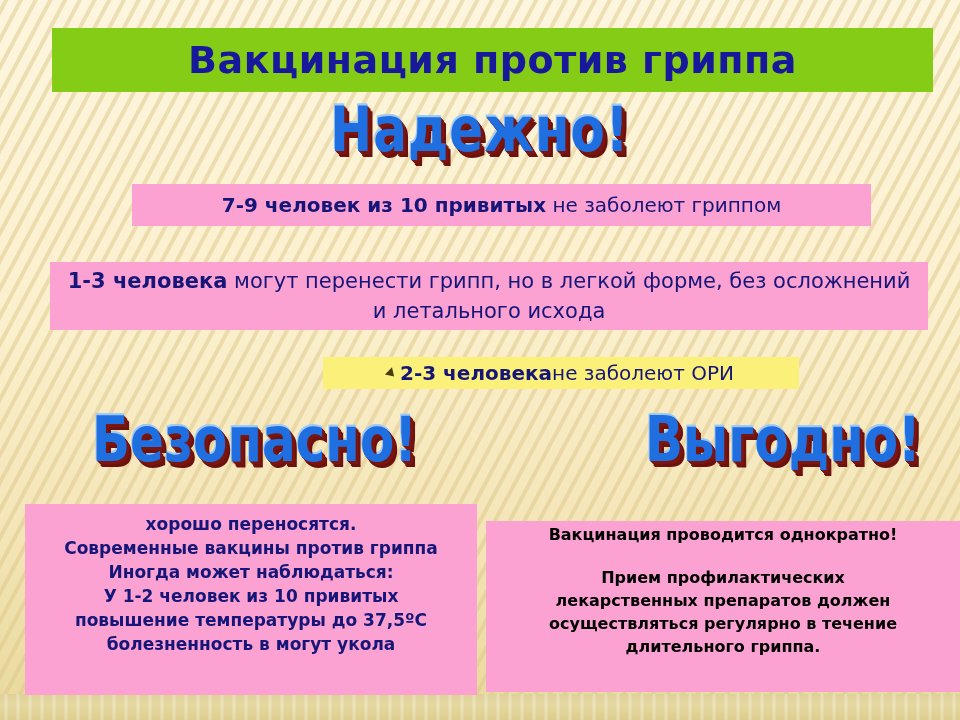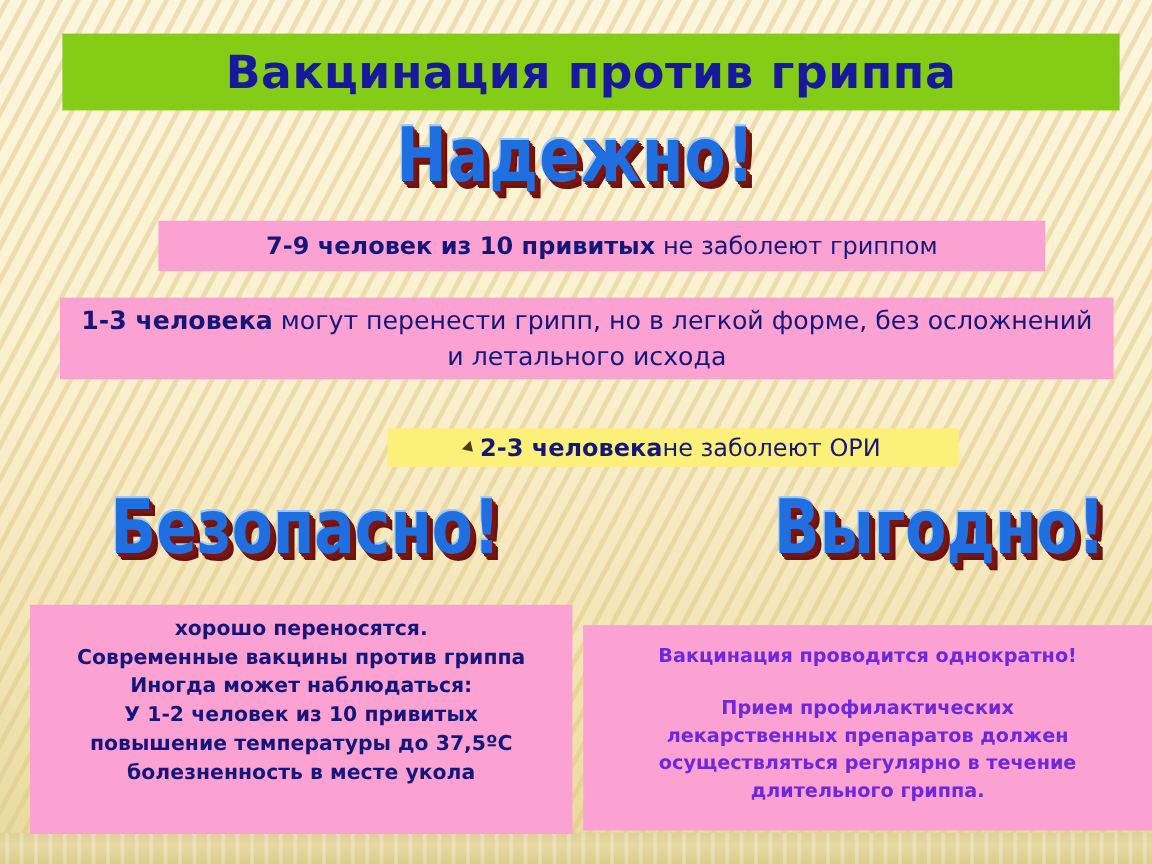--- a/index.html
+++ b/index.html
@@ -129,21 +129,21 @@
 
   #box-stat1 {
     left: 132px;
     top: 184px;
     width: 739px;
     height: 42px;
     font-size: 20px;
   }
   #box-stat2 {
     left: 50px;
-    top: 248px;
+    top: 262px;
     width: 878px;
     height: 68px;
     font-size: 21px;
     line-height: 30px;
   }
 
   
   #box-stat3 {
     position: absolute;
     left: 323px;
@@ -188,27 +188,27 @@
     text-align: center;
     padding: 8px 6px 0 6px;
   }
   #box-benefit {
     position: absolute;
     left: 486px;
     top: 521px;
     width: 474px;
     height: 171px;
     background: #fba2d2;
-    color: #6d28d9;
+    color: #000000;
     font-family: "DejaVu Sans", "Liberation Sans", sans-serif;
     font-size: 16px;
     font-weight: 700;
     line-height: 23px;
     text-align: center;
-    padding: 14px 8px 0 8px;
+    padding: 2px 8px 0 8px;
   }
   .para-line { display: block; }
   .para-gap { display: block; height: 20px; }
 </style>
 </head>
 <body>
 
 <div class="bottom-band"></div>
 
 <div class="title-banner">
@@ -237,21 +237,21 @@
 
 <div class="wordart" id="wa-bezopasno">Безопасно!</div>
 <div class="wordart" id="wa-vygodno">Выгодно!</div>
 
 <div id="box-safe">
   <span class="para-line">хорошо переносятся.</span>
   <span class="para-line">Современные вакцины против гриппа</span>
   <span class="para-line">Иногда может наблюдаться:</span>
   <span class="para-line">У 1-2 человек из 10 привитых</span>
   <span class="para-line">повышение  температуры до 37,5ºC</span>
-  <span class="para-line">болезненность в месте укола</span>
+  <span class="para-line">болезненность в могут укола</span>
 </div>
 
 <div id="box-benefit">
   <span class="para-line">Вакцинация проводится однократно!</span>
   <span class="para-gap"></span>
   <span class="para-line">Прием профилактических</span>
   <span class="para-line">лекарственных препаратов должен</span>
   <span class="para-line">осуществляться регулярно в течение</span>
   <span class="para-line">длительного гриппа.</span>
 </div>

